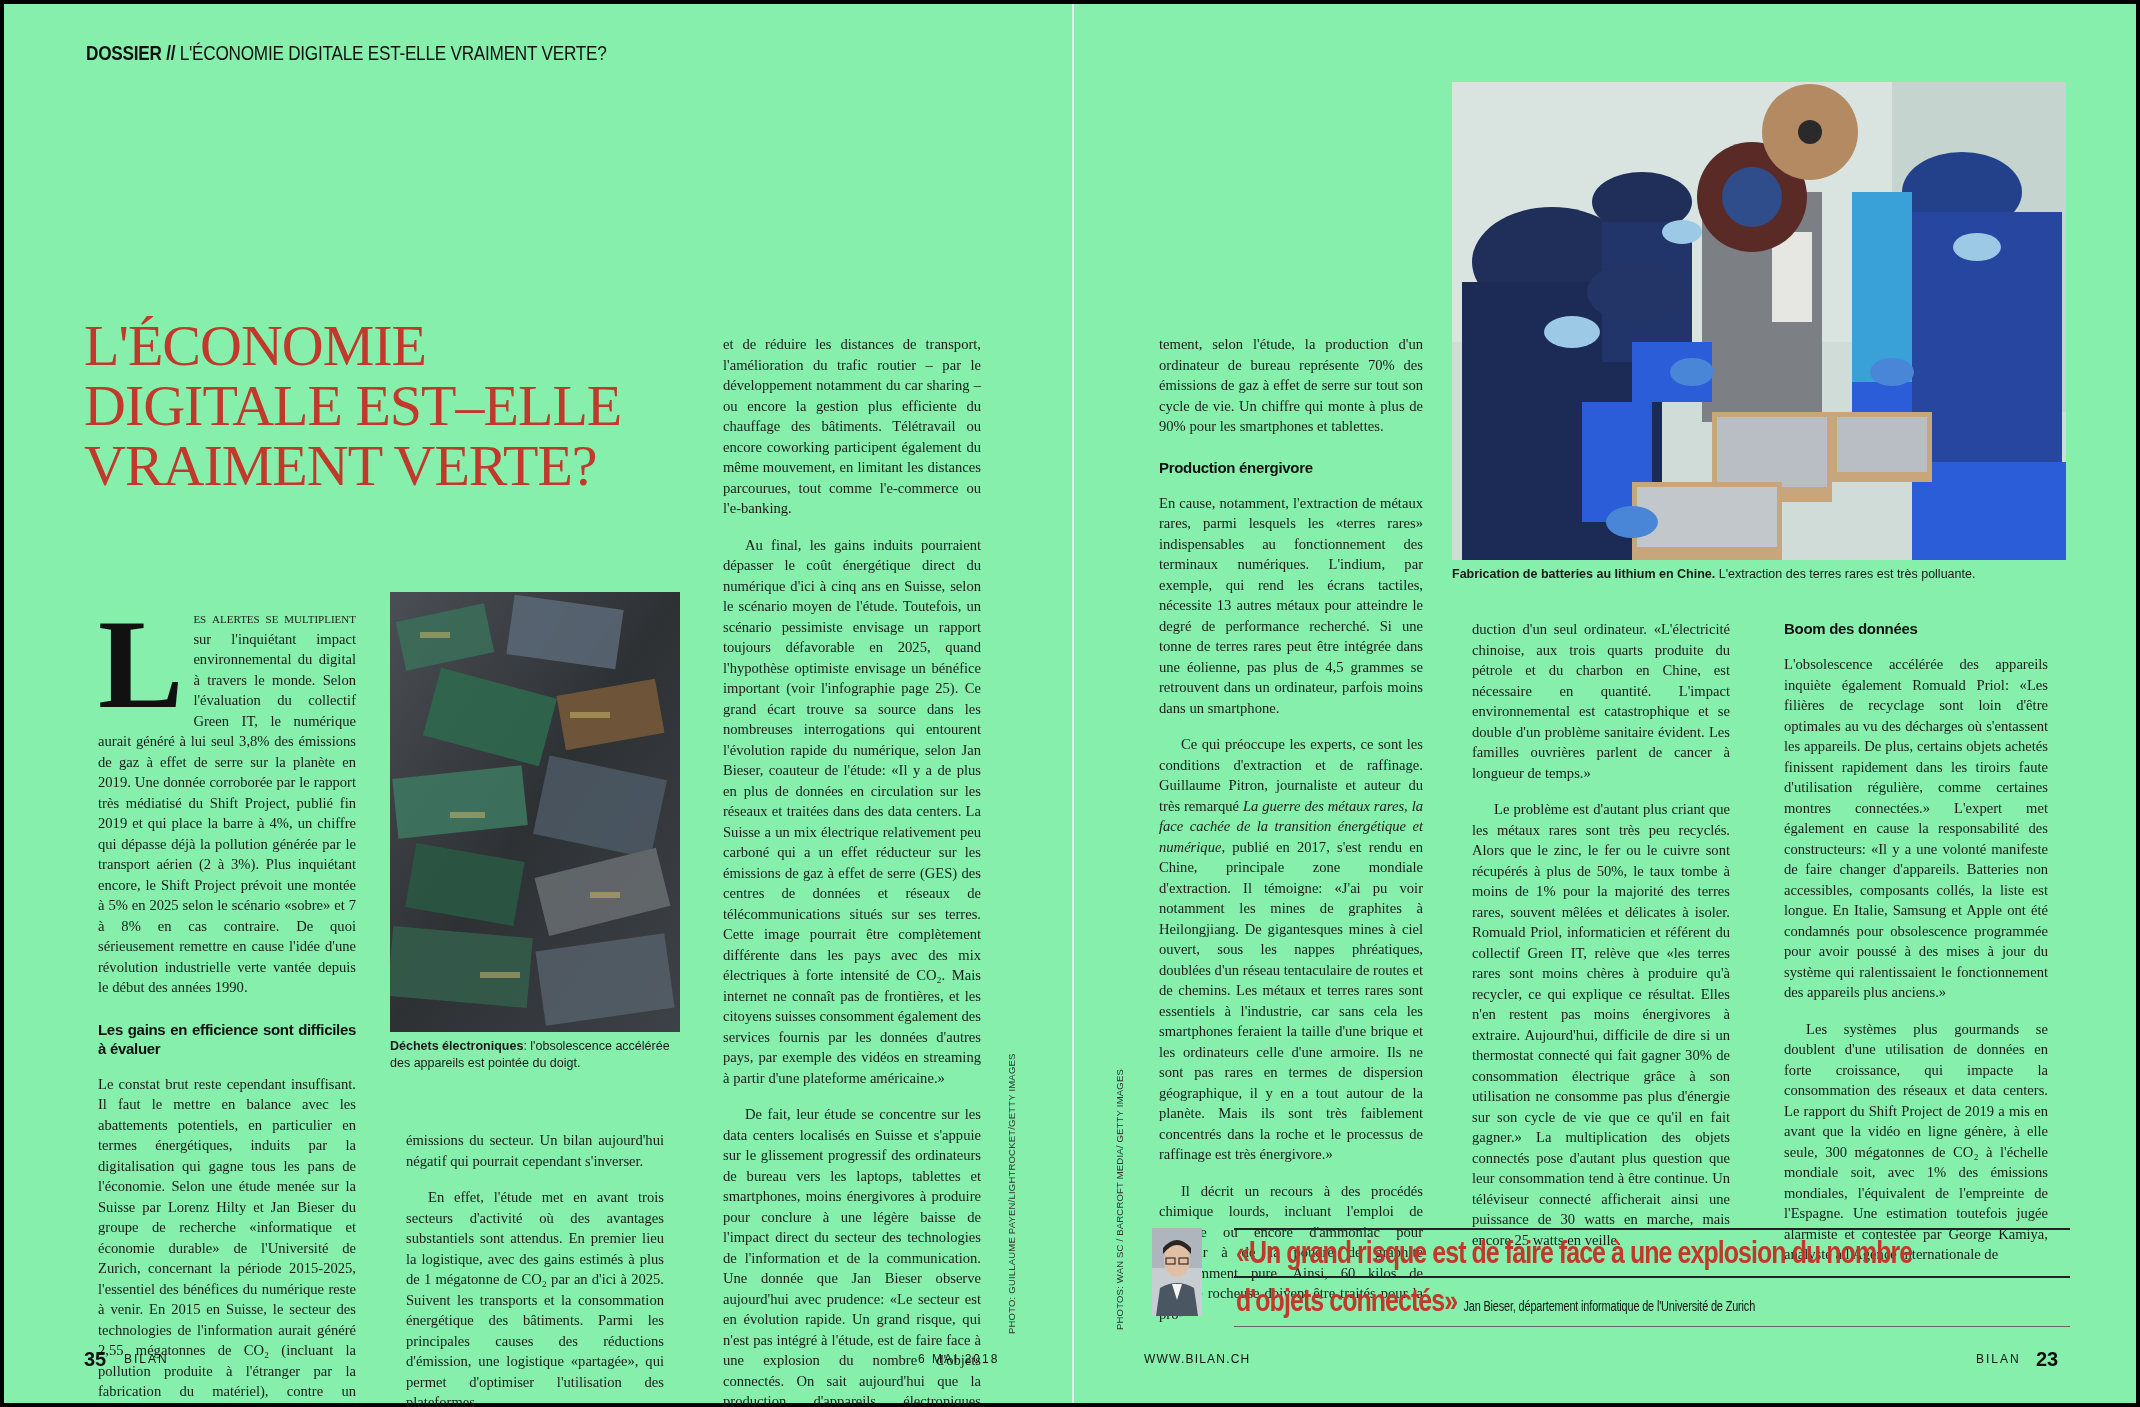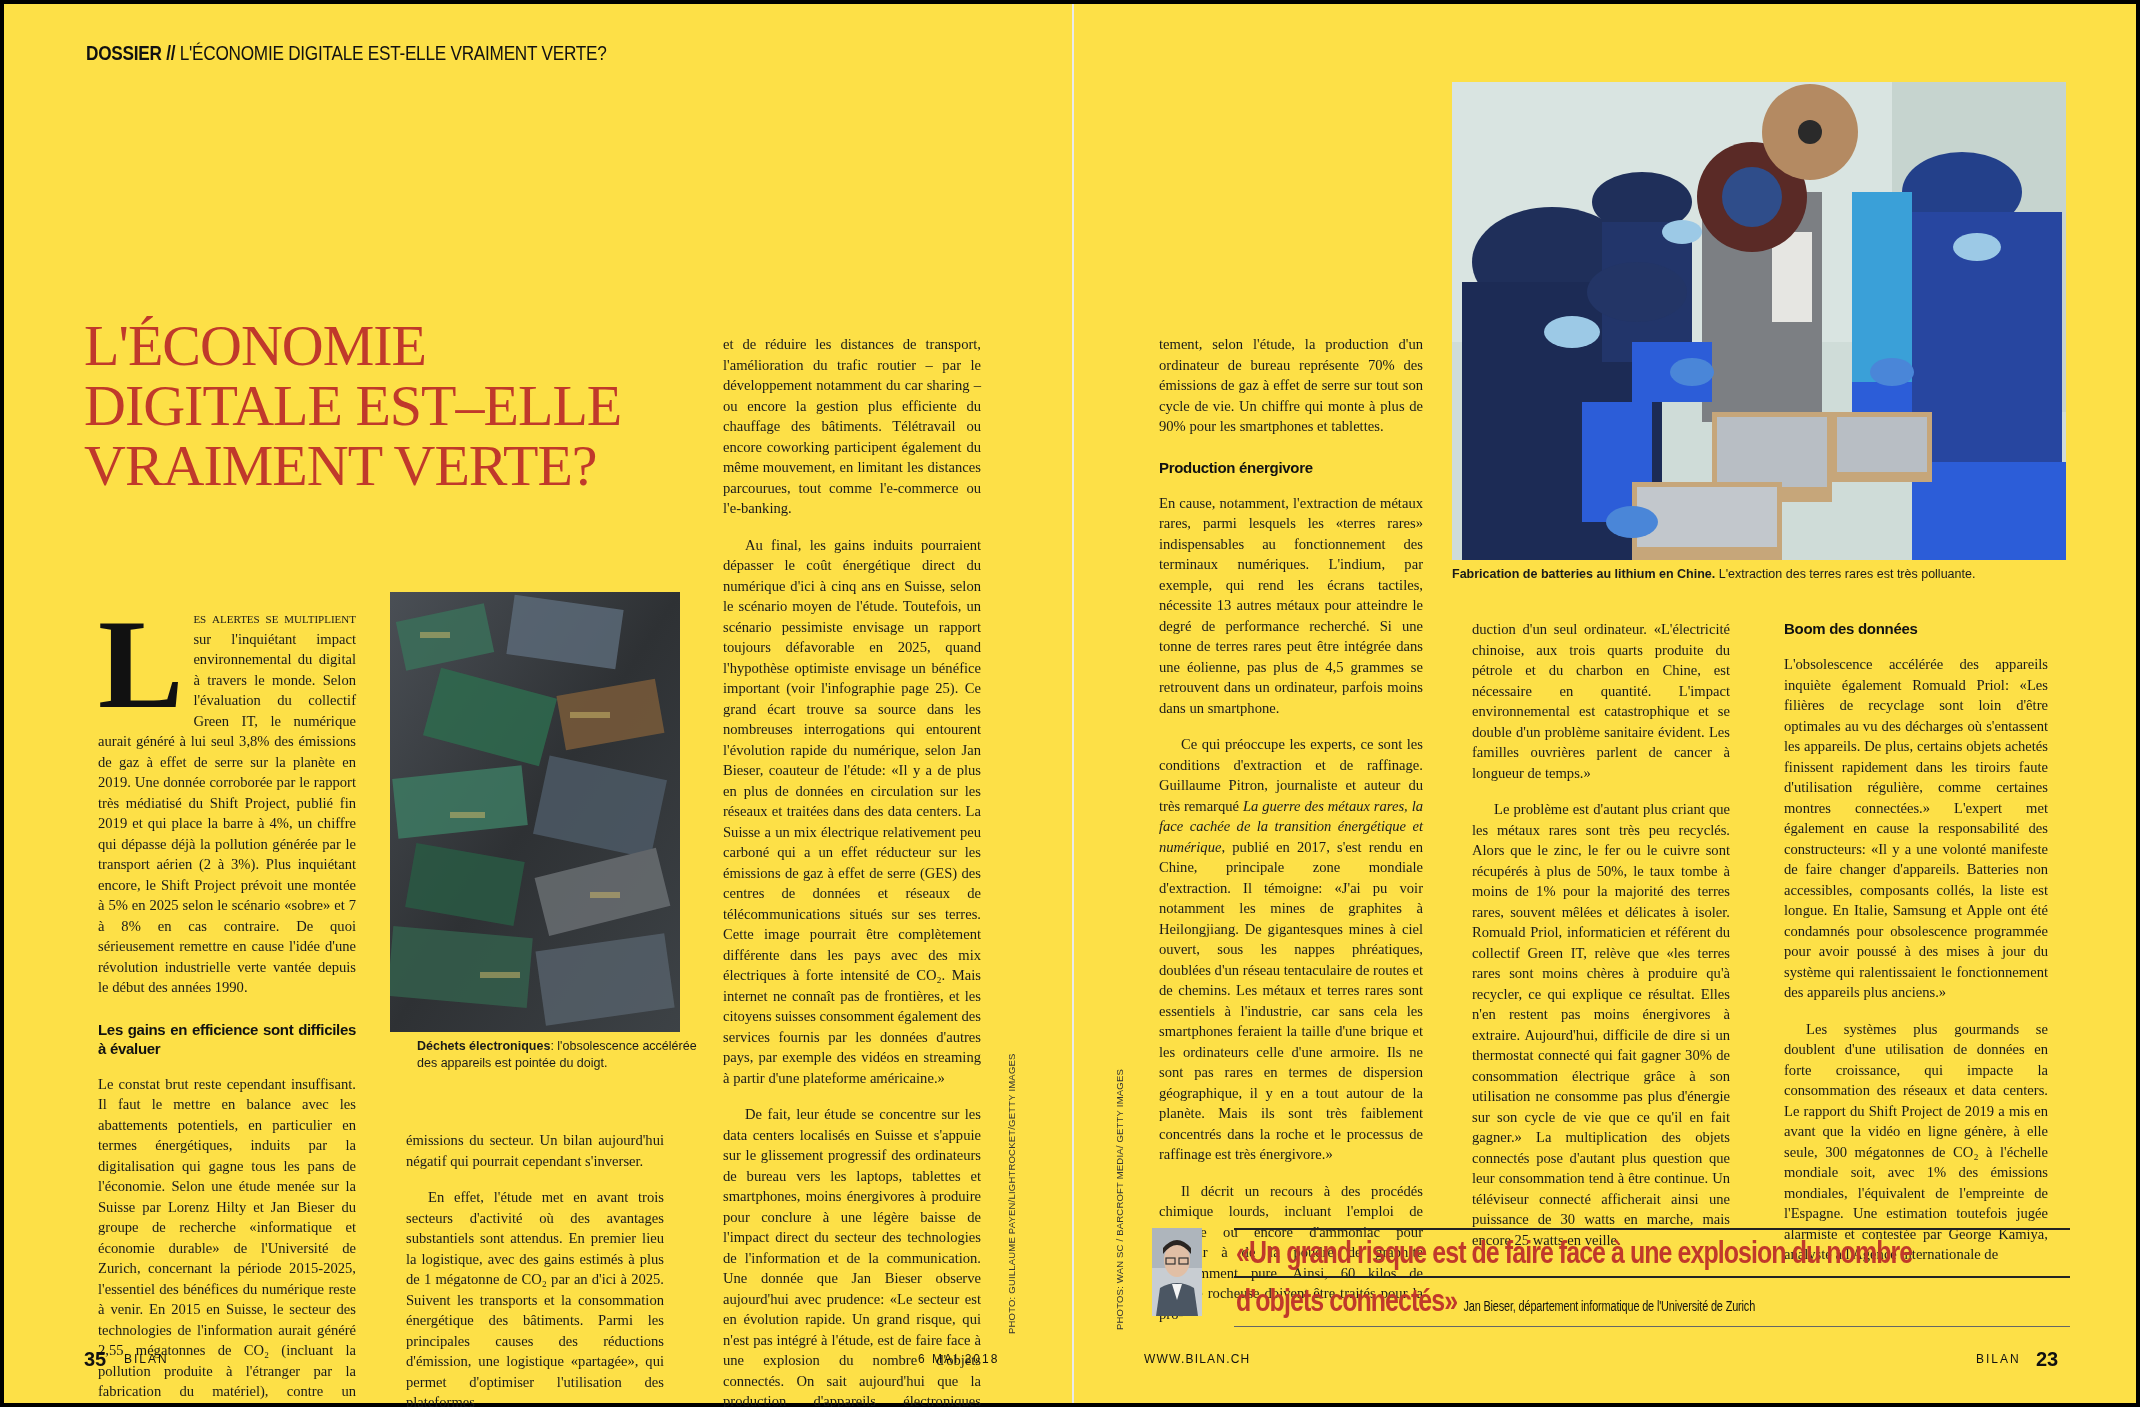--- a/index.html
+++ b/index.html
@@ -1,17 +1,17 @@
 <!DOCTYPE html>
 <html><head>
 <meta charset="utf-8">
 <style>
   html, body { margin:0; padding:0; }
   body { width:2140px; height:1407px; background:#000; position:relative; overflow:hidden; font-family:"Liberation Serif", serif; }
-  .spread { position:absolute; left:4px; top:4px; width:2132px; height:1399px; background:#fde047; }
+  .spread { position:absolute; left:4px; top:4px; width:2132px; height:1399px; background:#86efac; }
   .gutter { position:absolute; left:1068px; top:0; width:2px; height:100%; background:#e9e9e9; }
   .abs { position:absolute; }
   .kicker { left:82px; top:38px; font-family:"Liberation Sans", sans-serif; font-size:20px; color:#111; letter-spacing:-0.3px; transform:scaleX(0.86); transform-origin:left; white-space:nowrap; }
   .kicker b { font-weight:700; }
   .headline { left:80px; top:312px; width:600px; font-family:"Liberation Serif", serif; font-size:58px; line-height:60px; color:#c0392b; letter-spacing:-1px; text-transform:uppercase; }
   .headline div { white-space:nowrap; }
   .col { position:absolute; font-family:"Liberation Serif", serif; font-size:14.6px; line-height:20.5px; color:#1a1a1a; text-align:justify; hyphens:auto; }
   .col p { margin:16px; }
   .col p.ind { text-indent:22px; }
   .sub { font-family:"Liberation Sans", sans-serif; font-weight:700; font-size:15px; line-height:19px; color:#111; margin:0; letter-spacing:-0.3px; }
@@ -78,21 +78,21 @@
       </g>
       <g fill="#c9b46a" opacity="0.55">
         <rect x="30" y="40" width="30" height="6"></rect>
         <rect x="180" y="120" width="40" height="6"></rect>
         <rect x="60" y="220" width="35" height="6"></rect>
         <rect x="200" y="300" width="30" height="6"></rect>
         <rect x="90" y="380" width="40" height="6"></rect>
       </g>
     </svg>
   </div>
-  <div class="abs caption" style="left:386px; top:1034px; width:290px;margin-left:27px;">
+  <div class="abs caption" style="left:386px; top:1034px; width:290px;">
     <b>Déchets électroniques</b><span>: l'obsolescence accélérée des appareils est pointée du doigt.</span>
   </div>
 
   <div class="col" style="left:386px; top:1110px; width:290px;">
     <p>émissions du secteur. Un bilan aujourd'hui négatif qui pourrait cependant s'inverser.</p>
     <p class="ind">En effet, l'étude met en avant trois secteurs d'activité où des avantages substantiels sont attendus. En premier lieu la logistique, avec des gains estimés à plus de 1 mégatonne de CO₂ par an d'ici à 2025. Suivent les transports et la consommation énergétique des bâtiments. Parmi les principales causes des réductions d'émission, une logistique «partagée», qui permet d'optimiser l'utilisation des plateformes</p>
   </div>
 
   <div class="col" style="left:703px; top:314px; width:290px;">
     <p>et de réduire les distances de transport, l'amélioration du trafic routier – par le développement notamment du car sharing – ou encore la gestion plus efficiente du chauffage des bâtiments. Télétravail ou encore coworking participent également du même mouvement, en limitant les distances parcourues, tout comme l'e-commerce ou l'e-banking.</p>

